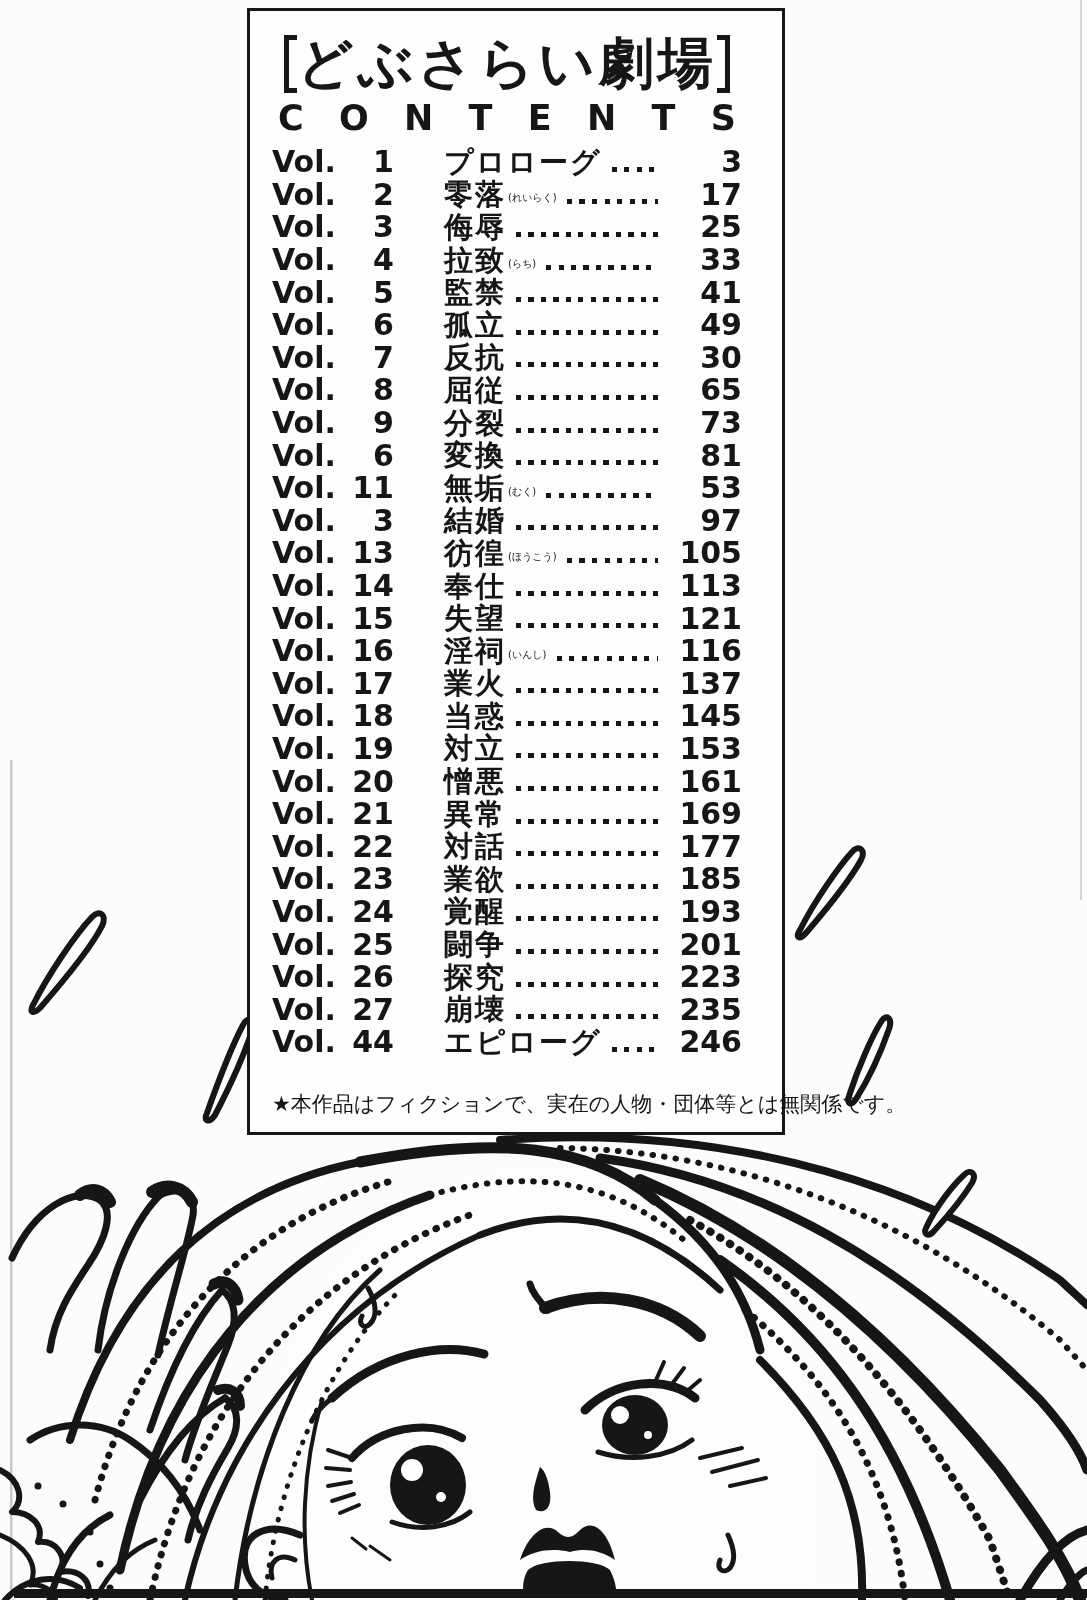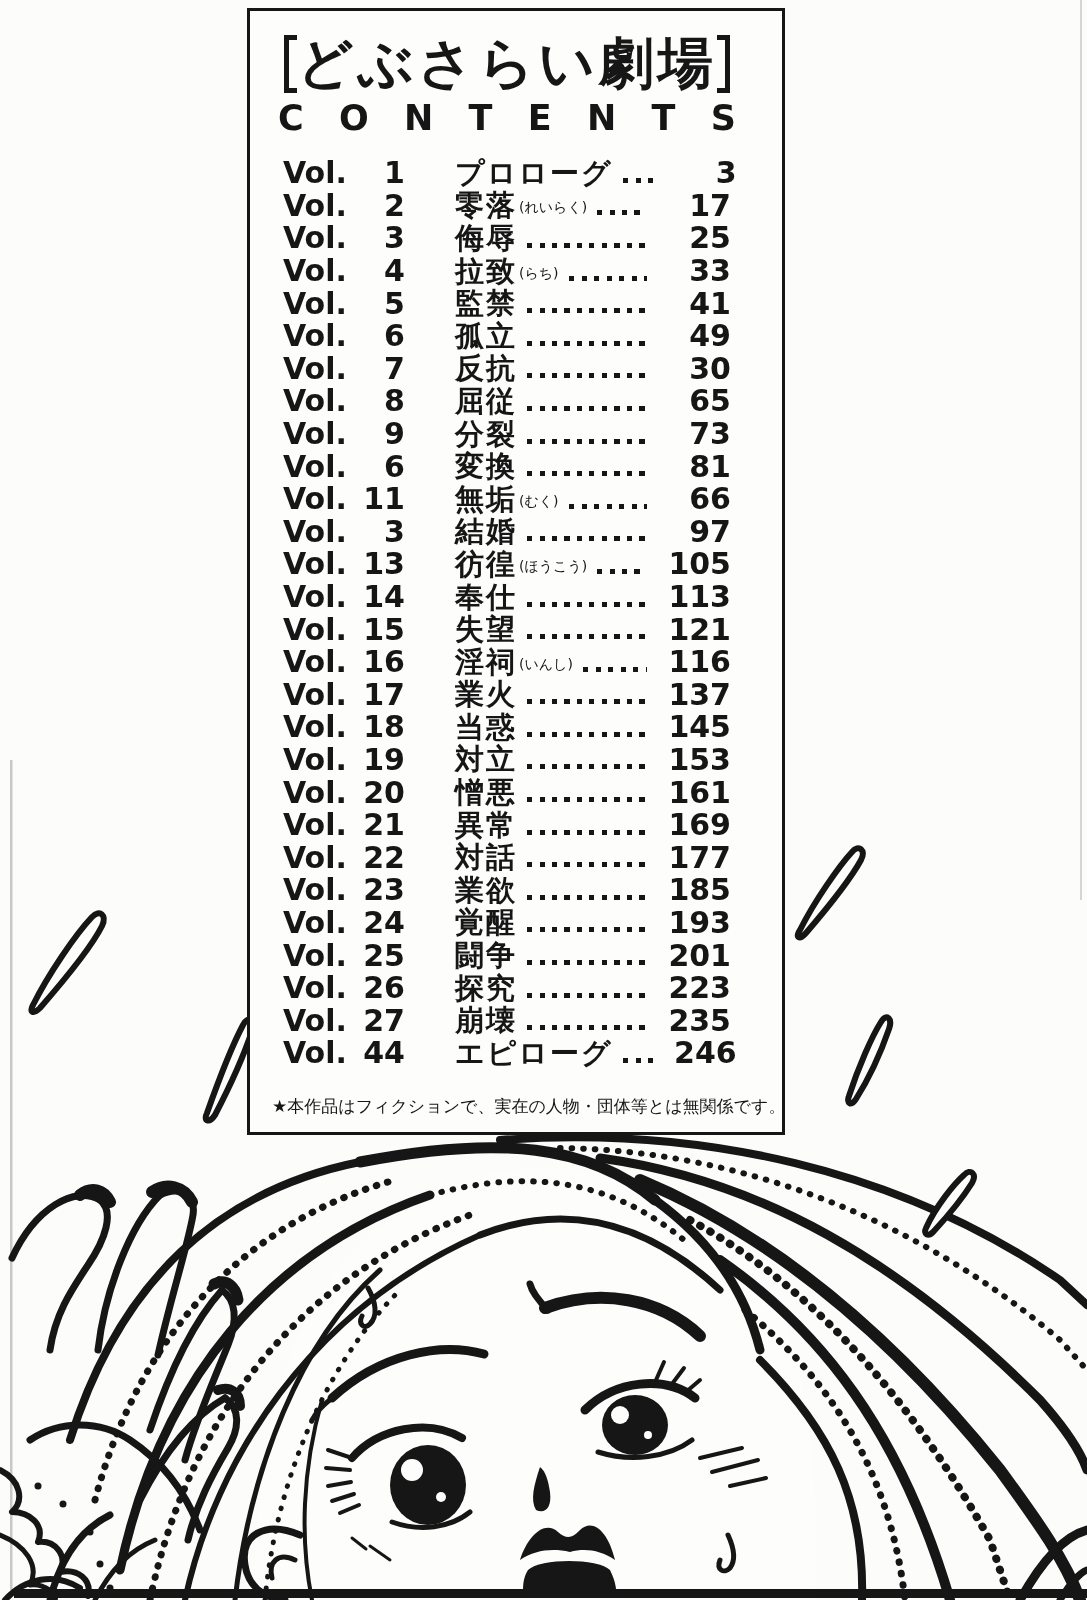--- a/index.html
+++ b/index.html
@@ -22,36 +22,36 @@
   }
   .title-text{font-size:55px;line-height:1.05;letter-spacing:4px;font-weight:800;}
   .bracket{display:inline-block;width:13px;height:58px;box-sizing:border-box;}
   .bracket.left{border:5px solid #161616;border-right:none;}
   .bracket.right{border:5px solid #161616;border-left:none;}
   .contents-heading{
     display:flex;justify-content:space-between;align-items:center;
     padding:0 6px;margin:0 0 10px;
     font-size:35px;font-weight:800;line-height:1;
   }
-  .toc{list-style:none;margin:11px;padding:0;display:flex;flex-direction:column;}
+  .toc{list-style:none;margin:0;padding:0;display:flex;flex-direction:column;}
   .row{display:flex;align-items:center;height:32.6px;}
   .vol{display:flex;width:172px;flex:none;font-size:30px;font-weight:800;line-height:1;}
   .vol-num{width:58px;text-align:right;}
   .ttl{font-size:29px;font-weight:600;letter-spacing:2px;line-height:1;white-space:nowrap;}
-  .furi{font-size:14px;font-weight:500;letter-spacing:0;position:relative;top:-3px;margin-left:2px;}
+  .furi{font-size:10px;font-weight:500;letter-spacing:0;position:relative;top:-3px;margin-left:2px;}
   .furi:empty{display:none;}
   .leader{
     flex:1;height:5px;margin:0 10px;min-width:30px;align-self:center;
     transform:translateY(7px);
     background:repeating-linear-gradient(90deg,#161616 0 5px,transparent 5px 12.5px);
   }
   .pg{min-width:74px;flex:none;text-align:right;font-size:30px;font-weight:800;line-height:1;}
   .disclaimer{
     margin:auto 0 2px;text-align:right;white-space:nowrap;
-    font-size:17px;font-weight:500;letter-spacing:0;
+    font-size:21px;font-weight:500;letter-spacing:0;
   }
   
   .ln{fill:none;stroke:#161616;stroke-linecap:round;stroke-linejoin:round;}
   .dl{stroke-dasharray:0.6 11;}
   .ink{fill:#161616;stroke:none;}
   .drop{fill:#fdfdfc;stroke:#161616;stroke-width:6;stroke-linejoin:round;}
 </style>
 </head>
 <body>
 
@@ -314,21 +314,21 @@
 
     <li class="row">
       <span class="vol">
         <span class="vol-word">Vol.</span>
         <span class="vol-num">11</span>
       </span>
       <span class="ttl">
         <span class="kanji">無垢</span><span class="furi">(むく)</span>
       </span>
       <span class="leader"></span>
-      <span class="pg">66</span>
+      <span class="pg">53</span>
     </li>
 
     <li class="row">
       <span class="vol">
         <span class="vol-word">Vol.</span>
         <span class="vol-num">3</span>
       </span>
       <span class="ttl">
         <span class="kanji">結婚</span>
       </span>

